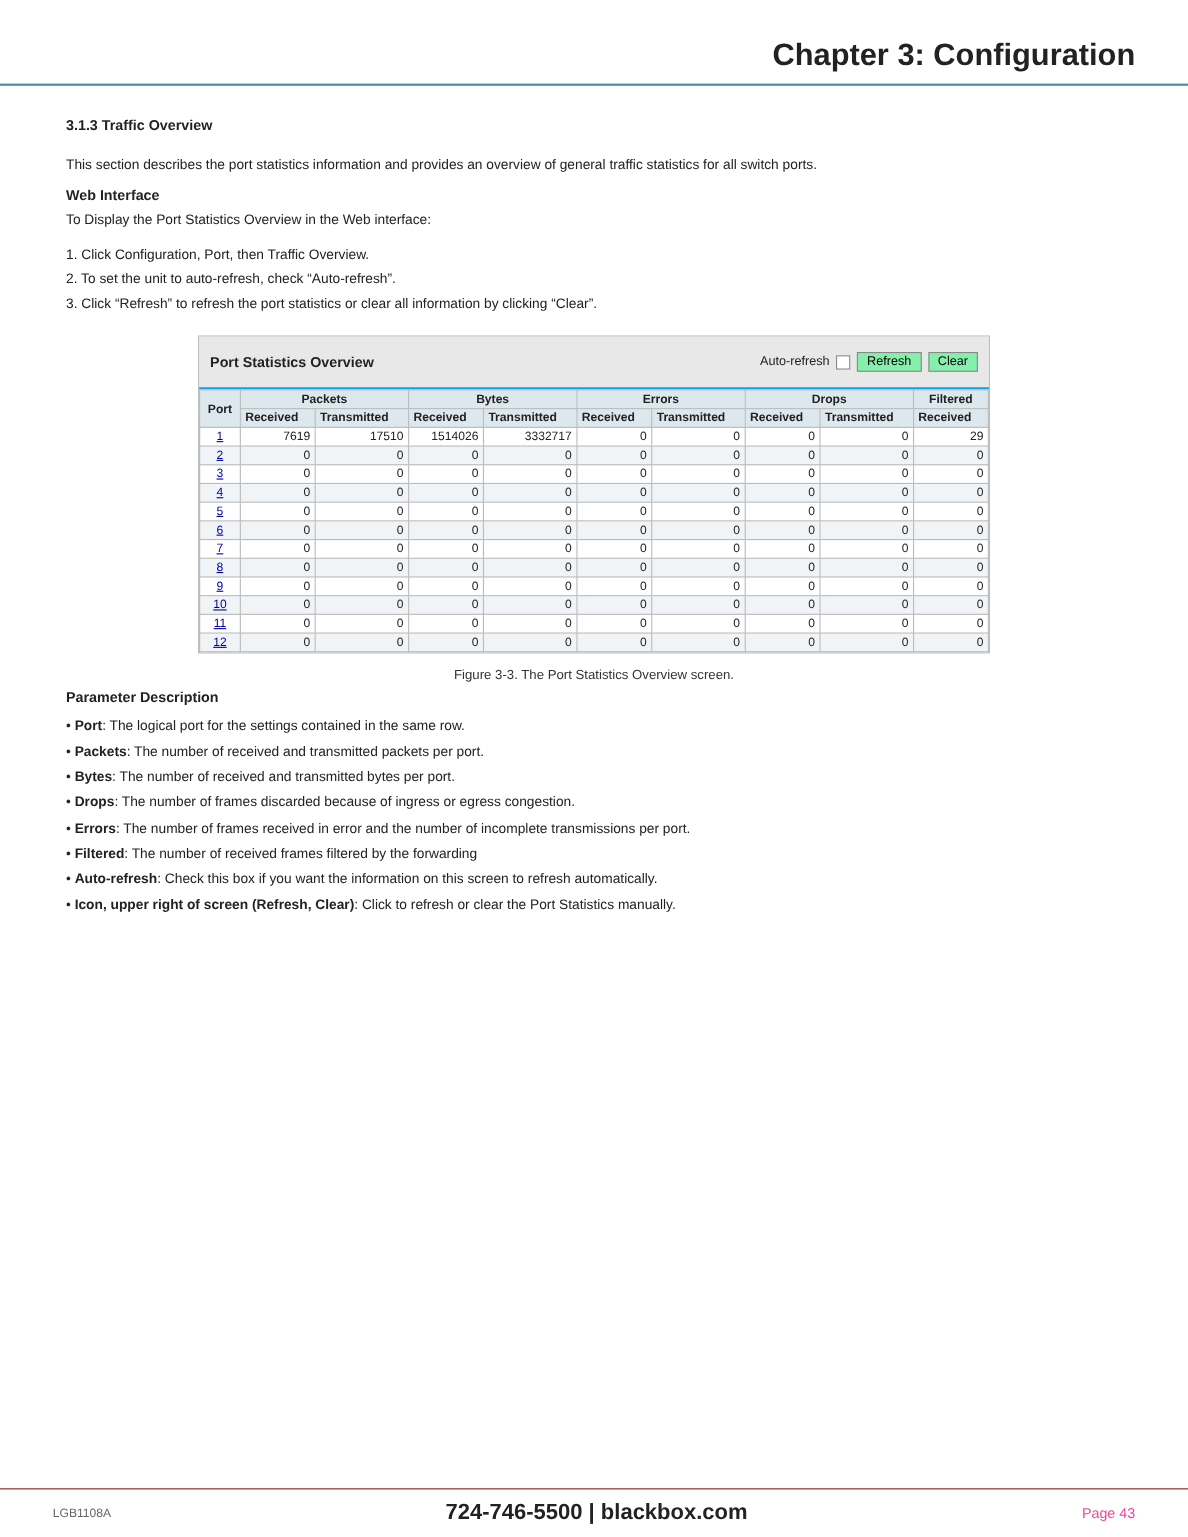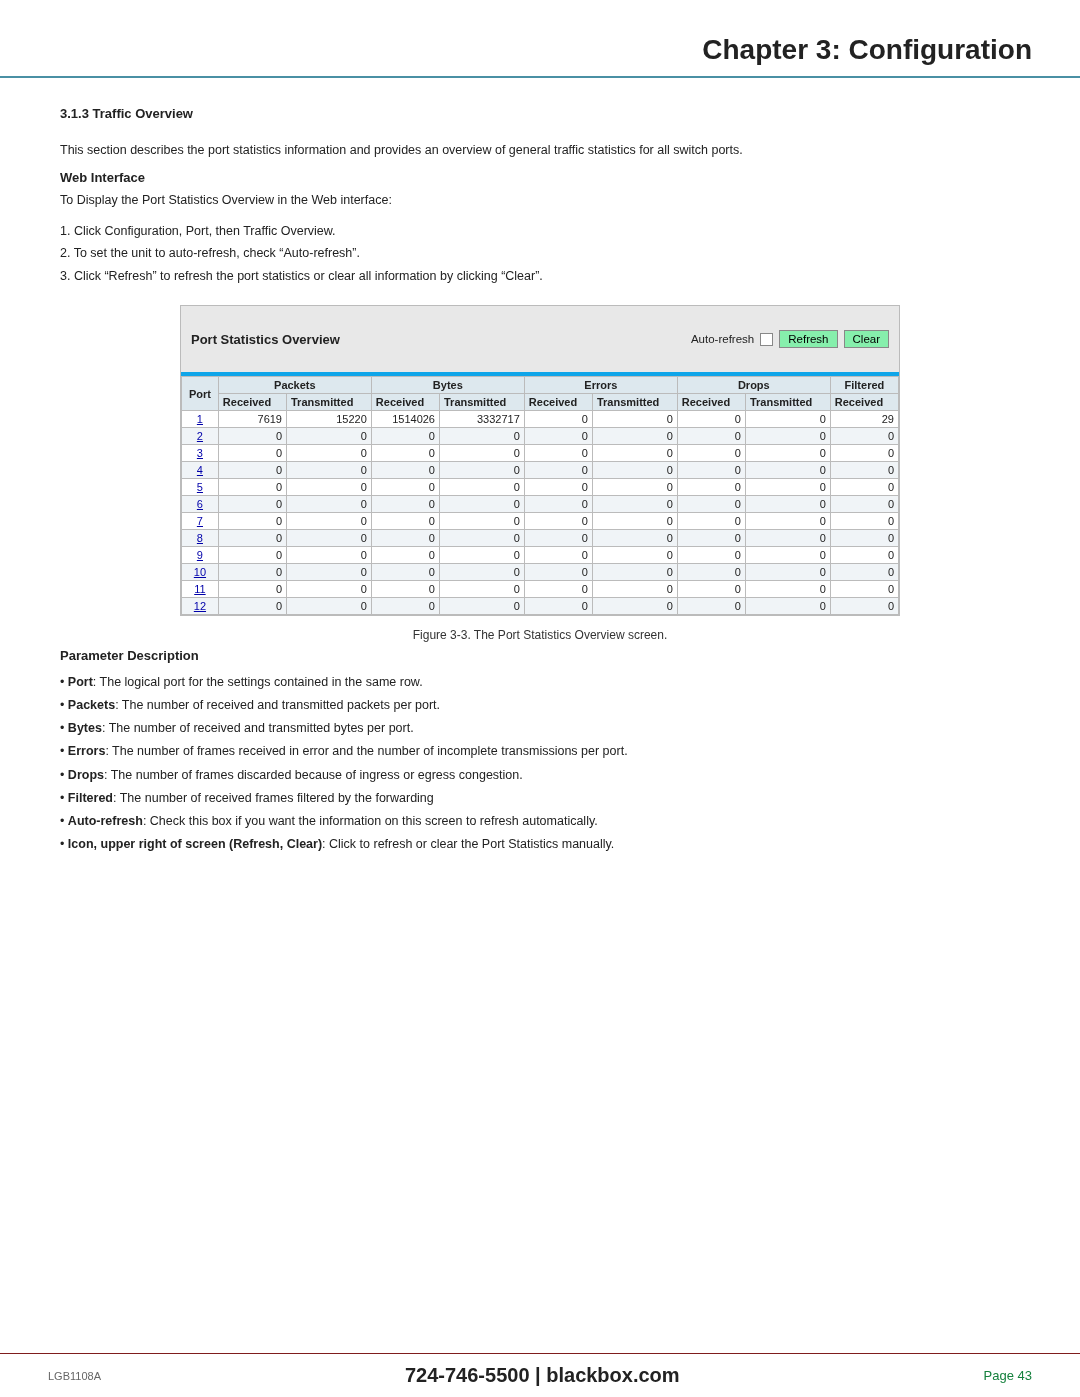--- a/index.html
+++ b/index.html
@@ -60,23 +60,23 @@
       border: 1px solid #bbb;
       margin: 0 auto 12px auto;
       width: 720px;
       background: #f5f5f5;
     }
 
     .table-header-bar {
       display: flex;
       align-items: center;
       justify-content: space-between;
-      padding: 24px 10px;
+      padding: 14px 10px;
       background: #e8e8e8;
-      border-bottom: 4px solid #0ea5e9;
+      border-bottom: 2px solid #0ea5e9;
     }
 
     .table-title {
       font-size: 13px;
       font-weight: bold;
       color: #222;
     }
 
     .table-controls {
       display: flex;
@@ -192,21 +192,21 @@
     }
 
     .footer-center {
       font-size: 20px;
       font-weight: bold;
       color: #222;
     }
 
     .footer-right {
       font-size: 13px;
-      color: #15803d;
+      color: #ec4899;
     }
   </style>
 </head>
 <body>
 
 <div class="page-header">
   <h1>Chapter 3: Configuration</h1>
 </div>
 
 <div class="content">
@@ -255,21 +255,21 @@
           <th class="col-header-sub">Transmitted</th>
           <th class="col-header-sub">Received</th>
           <th class="col-header-sub">Transmitted</th>
           <th class="col-header-sub">Received</th>
         </tr>
       </thead>
       <tbody id="table-body">
       <tr>
       <td class="port-col"><a href="#" style="color:#00a;text-decoration:underline">1</a></td>
       <td>7619</td>
-      <td>15220</td>
+      <td>17510</td>
       <td>1514026</td>
       <td>3332717</td>
       <td>0</td>
       <td>0</td>
       <td>0</td>
       <td>0</td>
       <td>29</td>
     </tr>
           <tr>
       <td class="port-col"><a href="#" style="color:#00a;text-decoration:underline">2</a></td>
@@ -407,22 +407,22 @@
     </table>
   </div>
 
   <p class="figure-caption">Figure 3-3. The Port Statistics Overview screen.</p>
 
   <p class="param-section-title">Parameter Description</p>
   <ul class="param-list" id="param-list">
   <li><strong>Port</strong>: The logical port for the settings contained in the same row.</li>
       <li><strong>Packets</strong>: The number of received and transmitted packets per port.</li>
       <li><strong>Bytes</strong>: The number of received and transmitted bytes per port.</li>
+      <li><strong>Drops</strong>: The number of frames discarded because of ingress or egress congestion.</li>
       <li><strong>Errors</strong>: The number of frames received in error and the number of incomplete transmissions per port.</li>
-      <li><strong>Drops</strong>: The number of frames discarded because of ingress or egress congestion.</li>
       <li><strong>Filtered</strong>: The number of received frames filtered by the forwarding</li>
       <li><strong>Auto-refresh</strong>: Check this box if you want the information on this screen to refresh automatically.</li>
       <li><strong>Icon, upper right of screen (Refresh, Clear)</strong>: Click to refresh or clear the Port Statistics manually.</li>
     </ul>
 
 </div>
 
 <div class="page-footer">
   <span class="footer-left">LGB1108A</span>
   <span class="footer-center">724-746-5500  |  blackbox.com</span>

